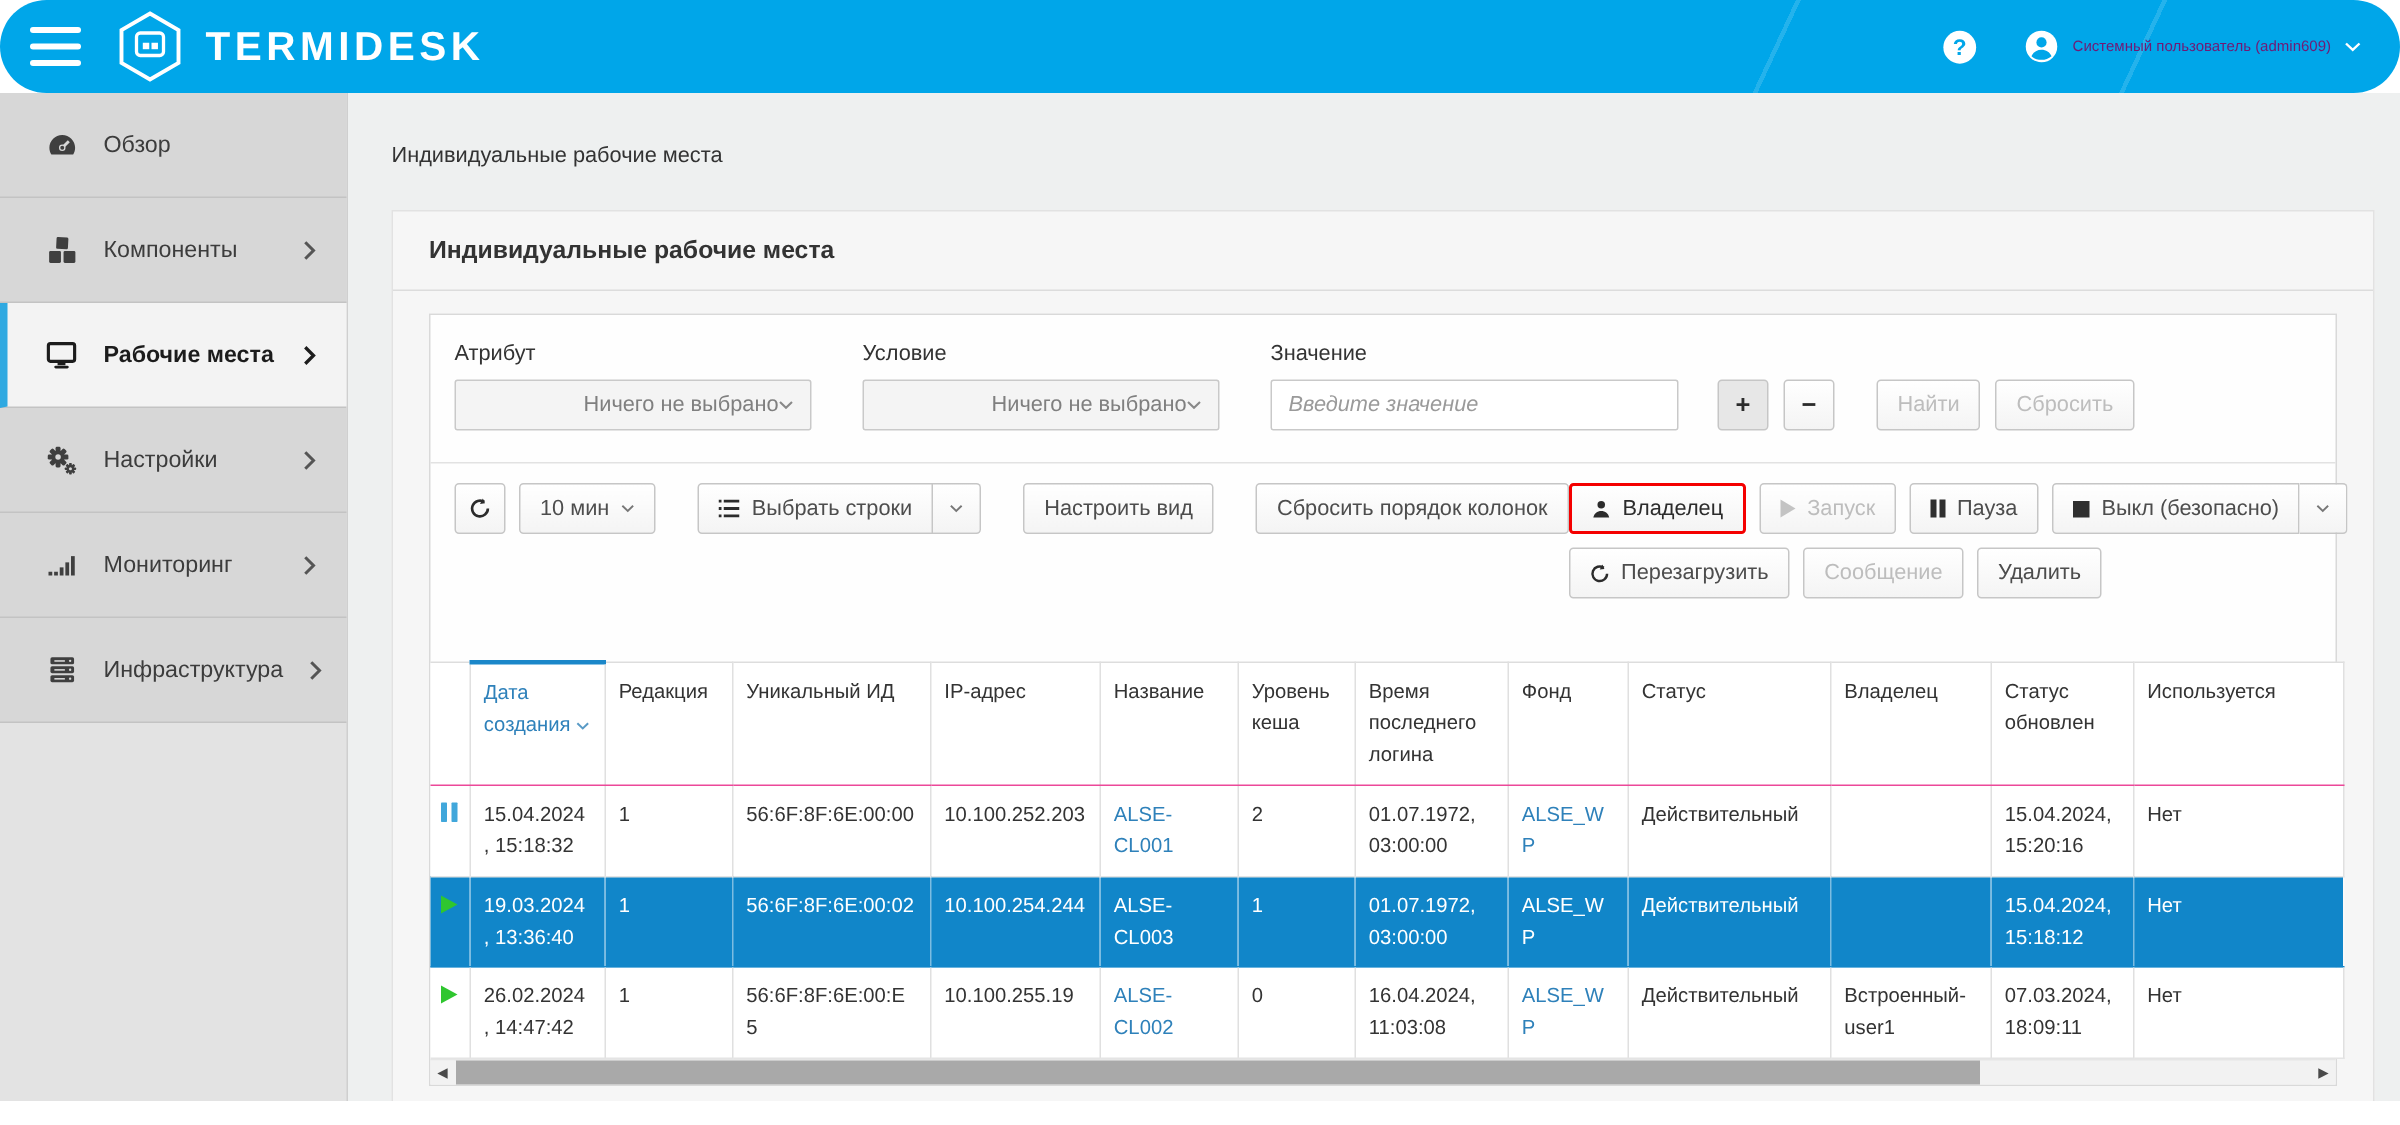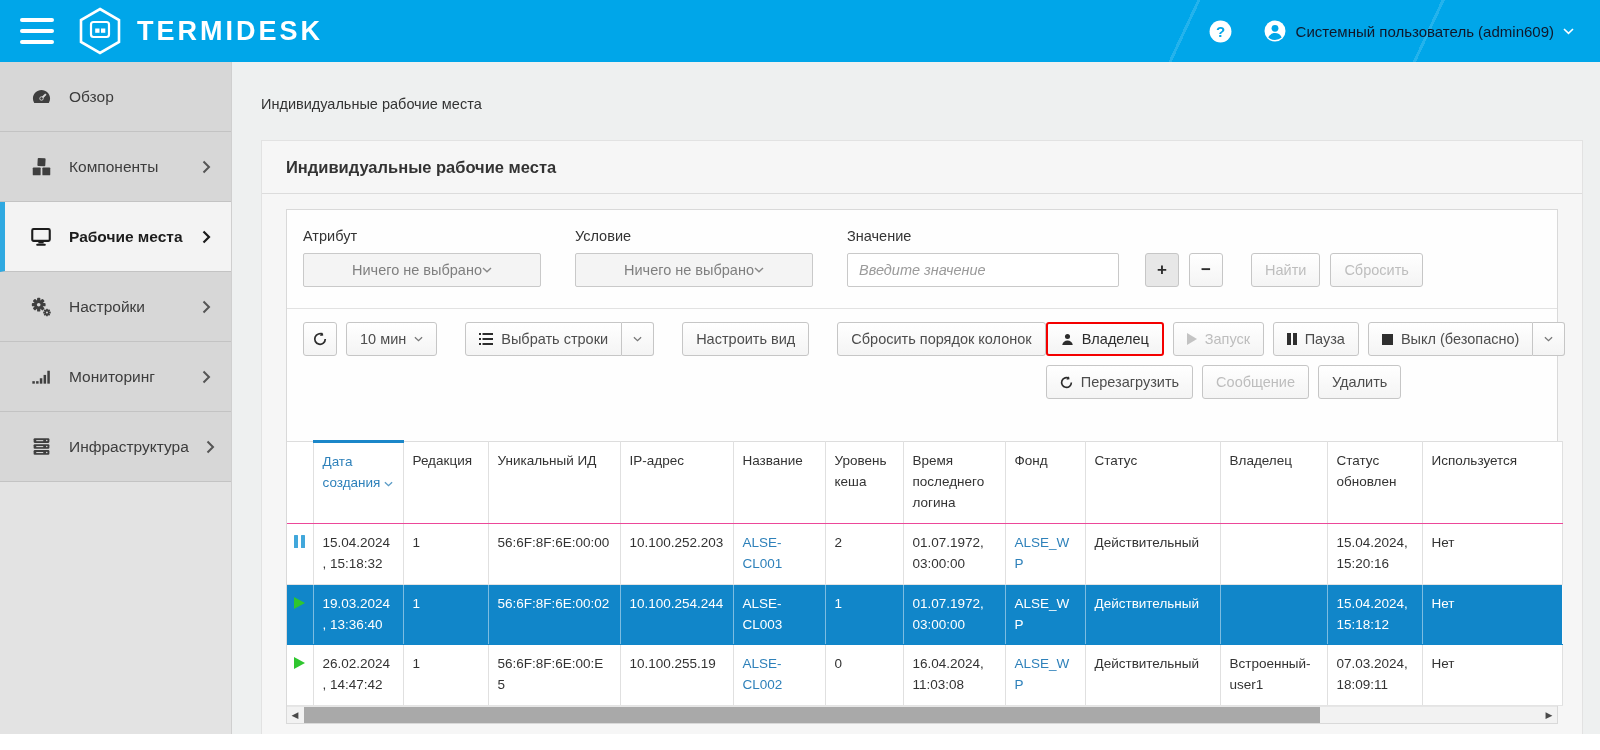--- a/index.html
+++ b/index.html
@@ -1,28 +1,28 @@
 <!DOCTYPE html>
 <html lang="ru"><head>
 <meta charset="utf-8">
 <style>
   * { margin:0; padding:0; box-sizing:border-box; }
   html,body { width:1600px; height:750px; background:#fff; font-family:"Liberation Sans","DejaVu Sans",sans-serif; color:#333; }
   .app { width:1600px; height:734px; display:flex; flex-direction:column; overflow:hidden; }
 
   
-  .topbar { height:62px; background:#00a6e9; display:flex; align-items:center; padding:0 26px 0 20px; position:relative; flex:none; }
+  .topbar { height:62px; background:#00a6e9; display:flex; align-items:center; padding:0 26px 0 20px; position:relative; flex:none;border-radius:31px; }
   .topbar::before { content:""; position:absolute; inset:0; pointer-events:none;
     background:linear-gradient(115deg, transparent 0 73.5%, rgba(255,255,255,.14) 73.5% 73.7%, transparent 73.7% 88.5%, rgba(255,255,255,.14) 88.5% 88.7%, transparent 88.7%); }
   .hamburger { width:34px; height:26px; display:flex; flex-direction:column; justify-content:space-between; cursor:pointer; z-index:1; }
   .hamburger i { display:block; height:4px; background:#fff; border-radius:2px; }
   .brand { display:flex; align-items:center; gap:15px; margin-left:24px; z-index:1; }
   .brand-text { color:#fff; font-size:27px; font-weight:700; letter-spacing:3px; }
   .top-right { margin-left:auto; display:flex; align-items:center; gap:30px; z-index:1; }
-  .user-menu { display:flex; align-items:center; gap:9px; color:#0f172a; font-size:15px; cursor:pointer; }
+  .user-menu { display:flex; align-items:center; gap:9px; color:#701a75; font-size:10px; cursor:pointer; }
 
   
   .body { flex:1; display:flex; min-height:0; }
 
   
   .sidebar { width:232px; flex:none; background:#e3e3e3; border-right:1px solid #cfcfcf; }
   .nav-item { height:70px; display:flex; align-items:center; gap:17px; padding-left:30px; background:#d7d7d7; border-bottom:1px solid #c3c3c3; font-size:15.5px; color:#3c3c3c; cursor:pointer; }
   .nav-item .nav-ic { width:22px; display:flex; justify-content:center; flex:none; }
   .nav-item .chev { margin-left:auto; margin-right:20px; flex:none; }
   .nav-item.active { background:#f3f3f3; border-left:5px solid #2fa9e1; padding-left:25px; font-weight:700; color:#1c1c1c; }
@@ -34,21 +34,21 @@
   .panel { margin:28px 17px 0 29px; background:#f6f6f6; border:1px solid #e2e2e2; }
   .panel-title { padding:17px 24px 16px; font-size:16.5px; font-weight:700; color:#333; border-bottom:1px solid #dcdcdc; }
   .panel-body { padding:15px 24px 12px; }
 
   .box { border:1px solid #d9d9d9; background:#fefefe; }
 
   
   .filter-row { display:flex; align-items:flex-end; gap:34px; padding:18px 16px 21px; }
   .fgroup { display:flex; flex-direction:column; }
   .flabel { font-size:14.5px; color:#333; margin-bottom:9px; }
-  .sel { display:flex; align-items:center; justify-content:center; width:238px; height:34px; padding:0 11px; border:1px solid #c9c9c9; border-radius:2px; background:#f4f4f4; color:#7f7f7f; font-size:14.5px; cursor:pointer; }
+  .sel { display:flex; align-items:center; justify-content:flex-end; width:238px; height:34px; padding:0 11px; border:1px solid #c9c9c9; border-radius:2px; background:#f4f4f4; color:#7f7f7f; font-size:14.5px; cursor:pointer; }
   .txt-input { width:272px; height:34px; border:1px solid #c9c9c9; border-radius:2px; background:#fff; padding:0 11px; font-size:14.5px; color:#333; font-family:inherit; }
   .txt-input::placeholder { font-style:italic; color:#9a9a9a; }
   .filter-actions { display:flex; align-items:flex-end; gap:10px; margin-left:-8px; }
   .btn { display:inline-flex; align-items:center; gap:8px; background:linear-gradient(#fff,#f4f4f4); border:1px solid #c6c6c6; border-radius:3px; padding:0 13px; height:34px; font-size:14.5px; color:#4d4d4d; cursor:pointer; font-family:inherit; white-space:nowrap; }
   .btn.disabled { color:#bdbdbd; cursor:default; }
   .btn.sq { width:34px; justify-content:center; font-weight:700; font-size:17px; color:#2c2c2c; padding:0; }
   .btn.pressed { background:#e7e7e7; }
   .btn-group { display:inline-flex; }
   .btn-group .btn:first-child { border-top-right-radius:0; border-bottom-right-radius:0; }
   .btn-group .btn:last-child { border-left:none; border-top-left-radius:0; border-bottom-left-radius:0; padding:0 11px; }

